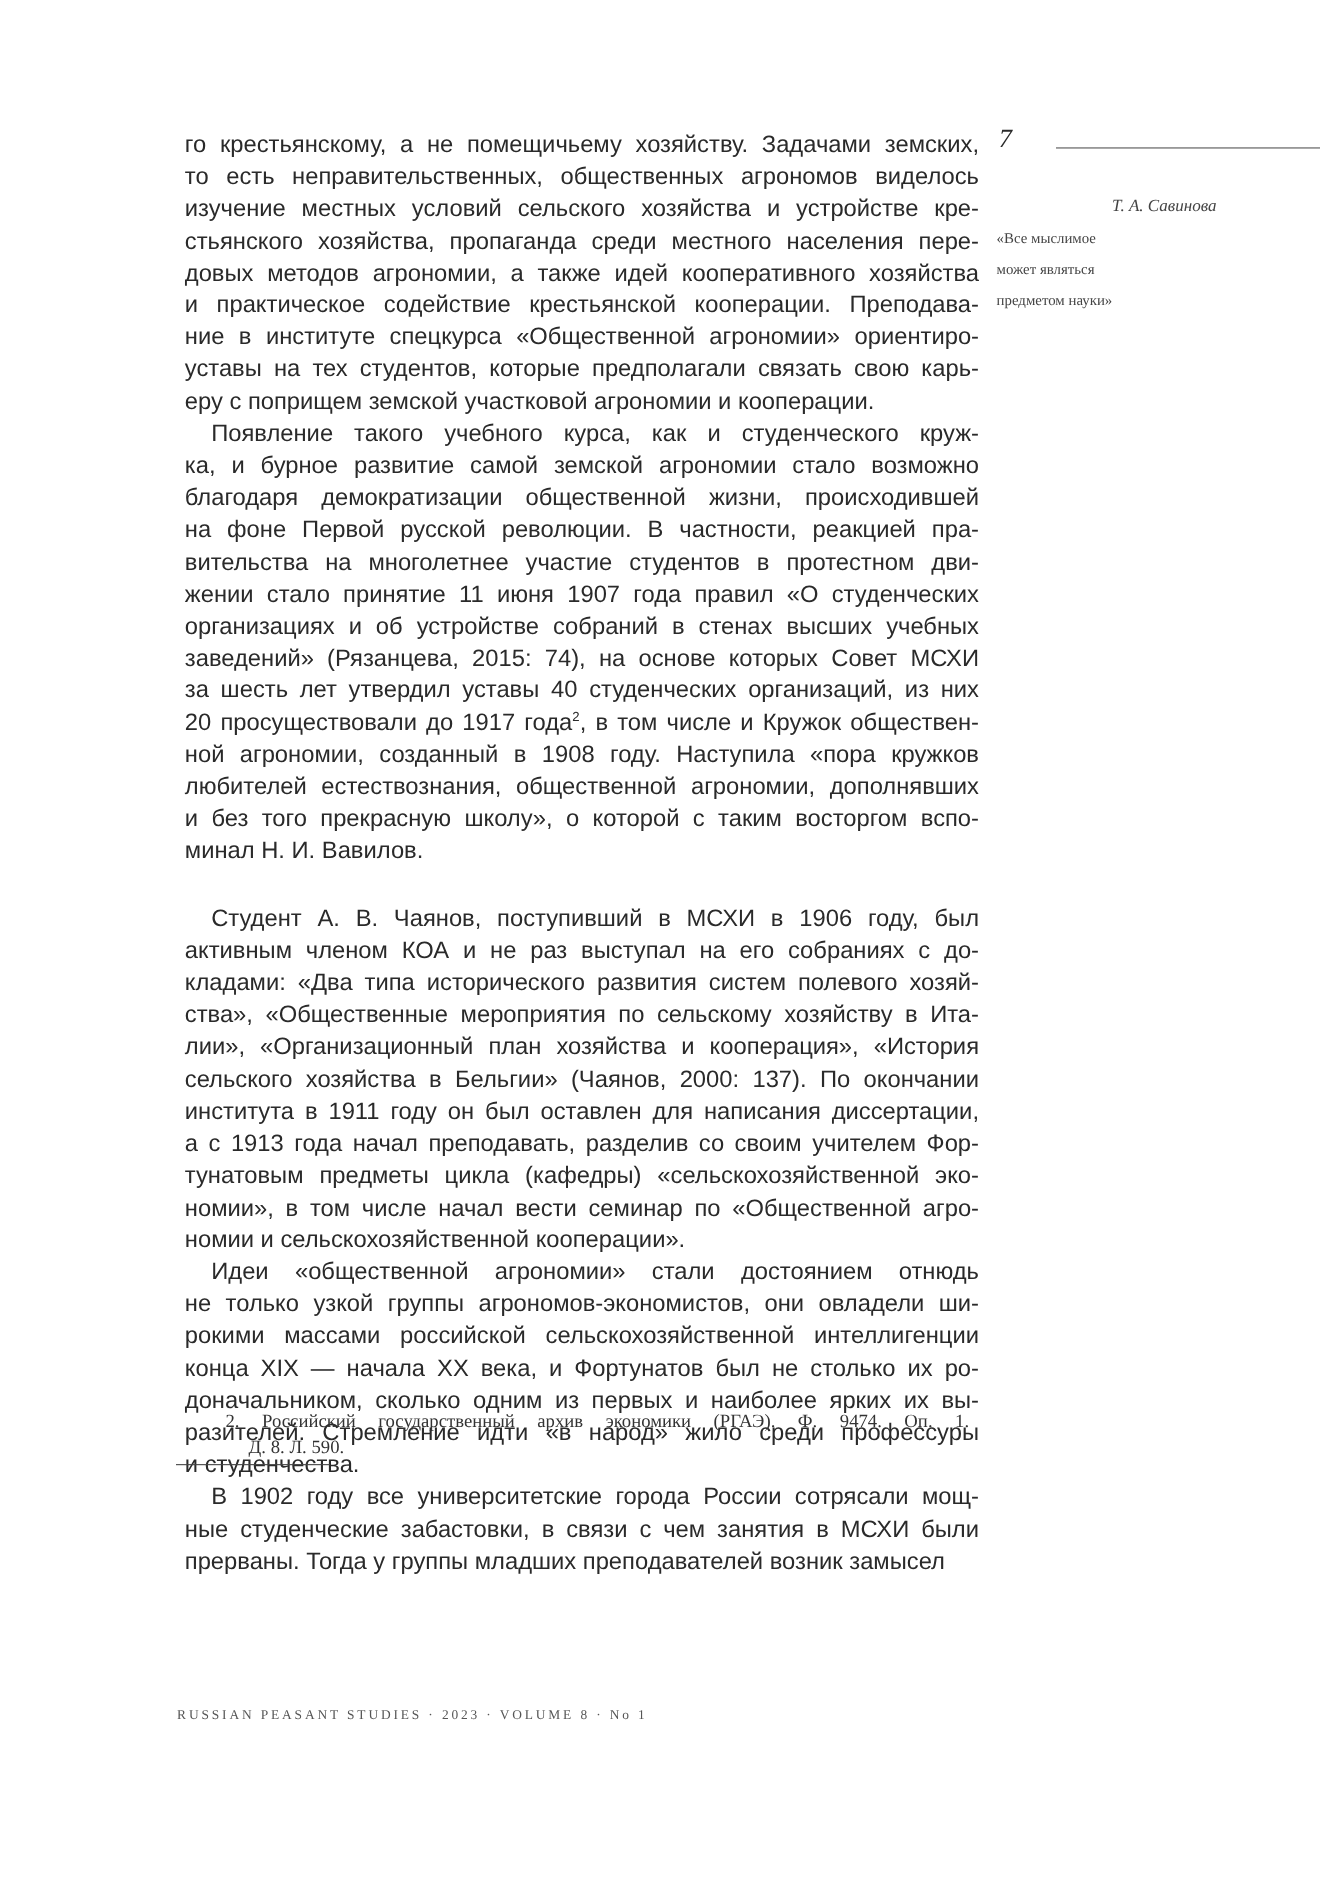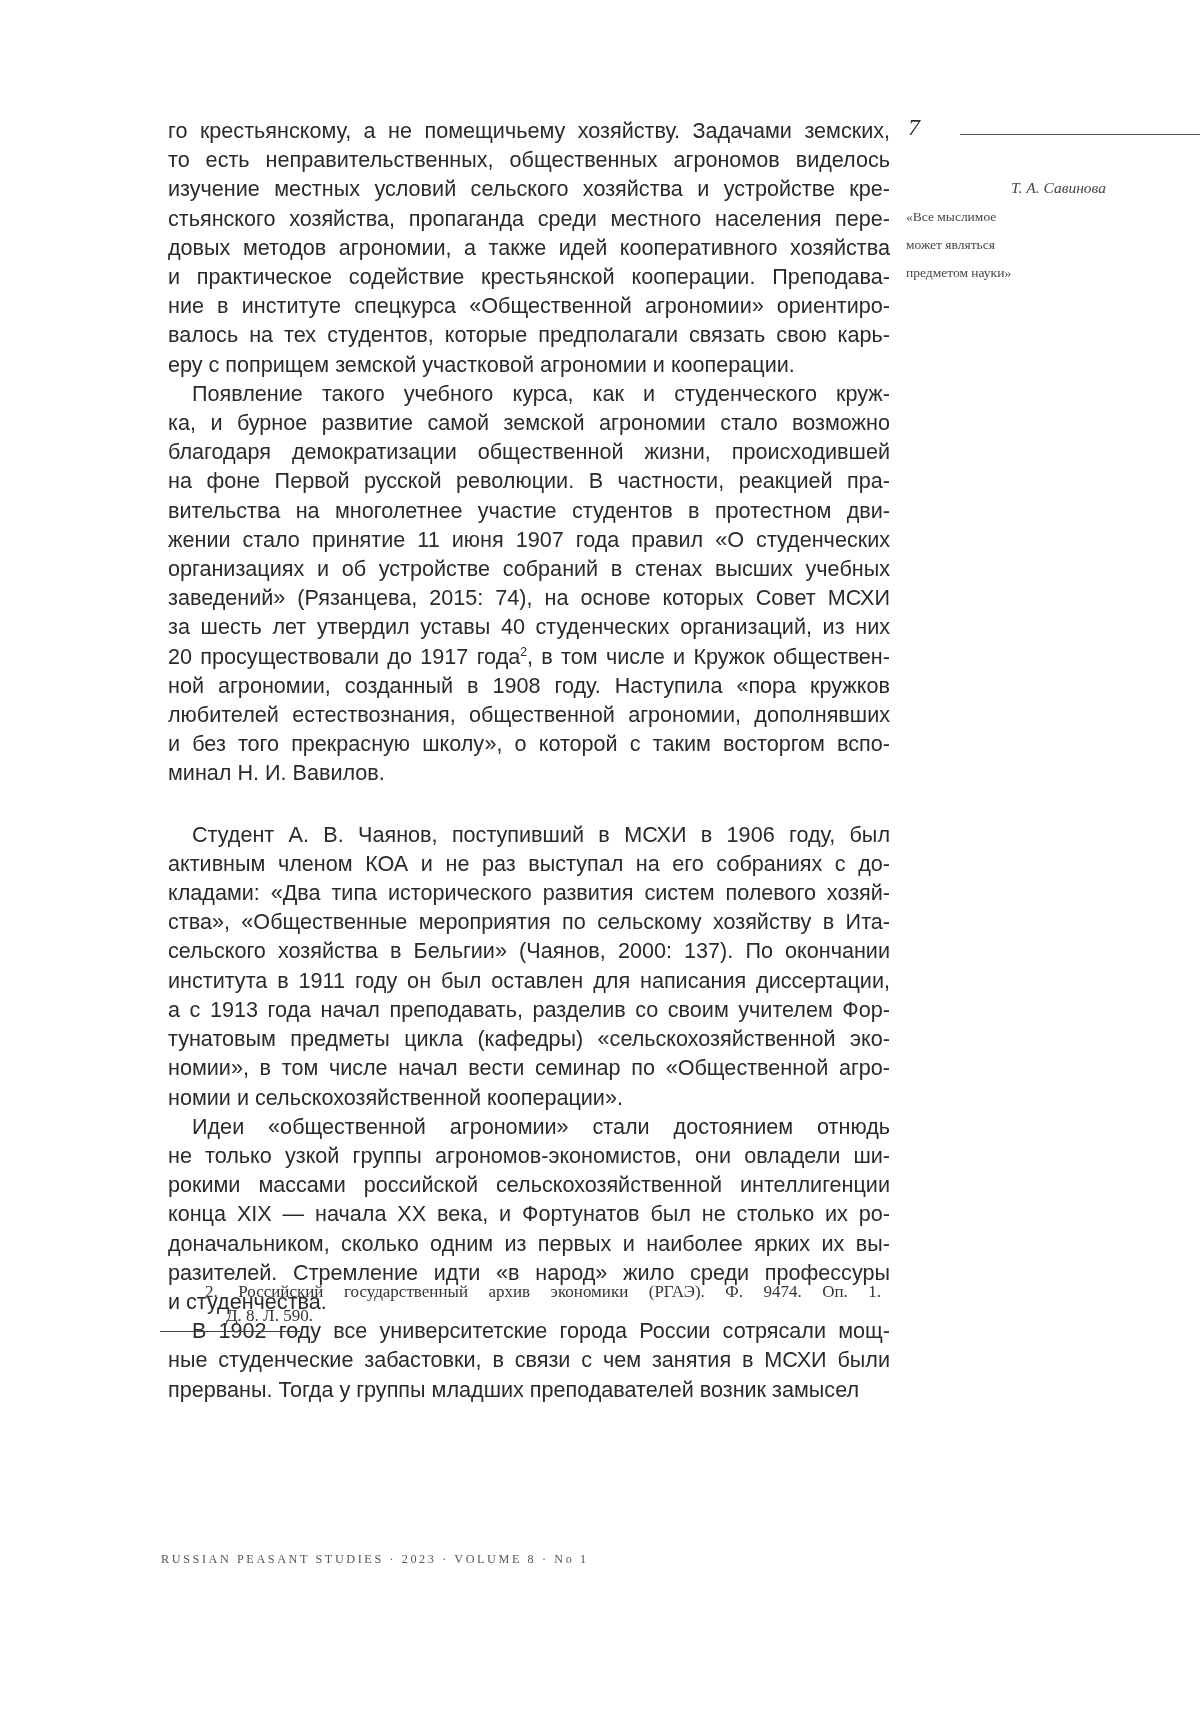--- a/index.html
+++ b/index.html
@@ -52,21 +52,21 @@
 
 <div class="main" id="body-text">
     <p>
       <span class="line">го крестьянскому, а не помещичьему хозяйству. Задачами земских,</span>
       <span class="line">то есть неправительственных, общественных агрономов виделось</span>
       <span class="line">изучение местных условий сельского хозяйства и устройстве кре-</span>
       <span class="line">стьянского хозяйства, пропаганда среди местного населения пере-</span>
       <span class="line">довых методов агрономии, а также идей кооперативного хозяйства</span>
       <span class="line">и практическое содействие крестьянской кооперации. Преподава-</span>
       <span class="line">ние в институте спецкурса «Общественной агрономии» ориентиро-</span>
-      <span class="line">валось на тех студентов, которые предполагали связать свою карь-</span>
+      <span class="line">уставы на тех студентов, которые предполагали связать свою карь-</span>
       <span class="line last">еру с поприщем земской участковой агрономии и кооперации.</span>
     </p>
     <p>
       <span class="line" style="padding-left: 24px;">Появление такого учебного курса, как и студенческого круж-</span>
       <span class="line">ка, и бурное развитие самой земской агрономии стало возможно</span>
       <span class="line">благодаря демократизации общественной жизни, происходившей</span>
       <span class="line">на фоне Первой русской революции. В частности, реакцией пра-</span>
       <span class="line">вительства на многолетнее участие студентов в протестном дви-</span>
       <span class="line">жении стало принятие 11 июня 1907 года правил «О студенческих</span>
       <span class="line">организациях и об устройстве собраний в стенах высших учебных</span>
@@ -76,20 +76,21 @@
       <span class="line">ной агрономии, созданный в 1908 году. Наступила «пора кружков</span>
       <span class="line">любителей естествознания, общественной агрономии, дополнявших</span>
       <span class="line">и без того прекрасную школу», о которой с таким восторгом вспо-</span>
       <span class="line last">минал Н. И. Вавилов.</span>
     </p>
     <p>
       <span class="line" style="padding-left: 24px; margin-top: 32px;">Студент А. В. Чаянов, поступивший в МСХИ в 1906 году, был</span>
       <span class="line">активным членом КОА и не раз выступал на его собраниях с до-</span>
       <span class="line">кладами: «Два типа исторического развития систем полевого хозяй-</span>
       <span class="line">ства», «Общественные мероприятия по сельскому хозяйству в Ита-</span>
+      <span class="line">лии», «Организационный план хозяйства и кооперация», «История</span>
       <span class="line">сельского хозяйства в Бельгии» (Чаянов, 2000: 137). По окончании</span>
       <span class="line">института в 1911 году он был оставлен для написания диссертации,</span>
       <span class="line">а с 1913 года начал преподавать, разделив со своим учителем Фор-</span>
       <span class="line">тунатовым предметы цикла (кафедры) «сельскохозяйственной эко-</span>
       <span class="line">номии», в том числе начал вести семинар по «Общественной агро-</span>
       <span class="line last">номии и сельскохозяйственной кооперации».</span>
     </p>
     <p>
       <span class="line" style="padding-left: 24px;">Идеи «общественной агрономии» стали достоянием отнюдь</span>
       <span class="line">не только узкой группы агрономов-экономистов, они овладели ши-</span>

